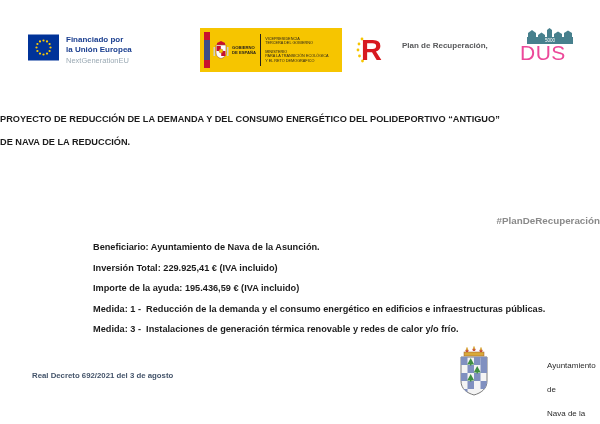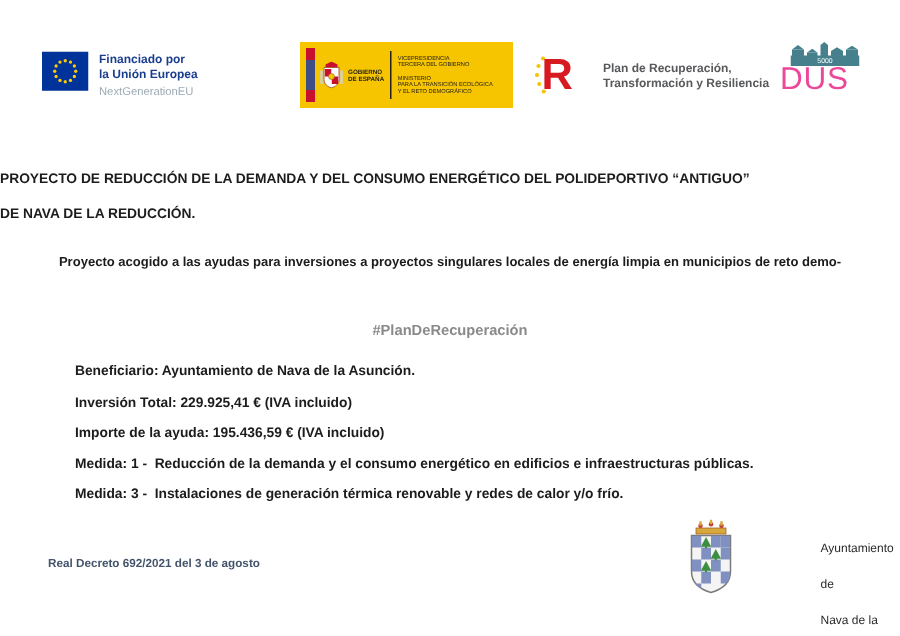--- a/index.html
+++ b/index.html
@@ -34,24 +34,24 @@
 
   .dus-logo{position:absolute;left:518px;top:27px;width:62px;height:42px;}
   .dus-sky{position:absolute;left:9px;top:1px;width:46px;height:16px;}
   .dus-word{position:absolute;left:2px;top:13px;font-size:21px;font-weight:normal;letter-spacing:0.5px;color:#ec4899;line-height:26px;}
 
   
   .title{position:absolute;left:0;top:108px;width:600px;text-align:left;
     font-size:9.2px;font-weight:bold;line-height:22.5px;}
   .intro{position:absolute;left:38px;top:165px;width:524px;text-align:center;
     font-size:8.7px;font-weight:bold;line-height:18px;}
-  .hashtag{position:absolute;left:0;top:215px;width:600px;text-align:center;
+  .hashtag{position:absolute;left:0;top:215px;width:600px;text-align:right;
     font-size:9.8px;font-weight:600;color:#8a8a8a;}
   .details{position:absolute;left:50px;top:237px;width:520px;}
-  .details .line{font-size:9.2px;font-weight:bold;line-height:20.5px;white-space:pre;}
+  .details .line{font-size:9.2px;font-weight:bold;line-height:20.5px;white-space:pre;margin-left:43px;}
 
   
   .decree{position:absolute;left:32px;top:371px;font-size:7.8px;font-weight:bold;color:#44546a;}
   .council{position:absolute;left:458px;top:346px;display:flex;gap:48px;}
   .council-shield{width:32px;height:50px;flex-shrink:0;}
   .council-text{margin-left:9px;padding-top:8px;font-size:8px;color:#2b2b2b;line-height:24px;}
 </style>
 </head>
 <body>
 
@@ -123,21 +123,20 @@
             <circle cx="3" cy="8" r="1.4"></circle>
           <circle cx="2" cy="14" r="1.4"></circle>
             <circle cx="3.5" cy="20" r="1.4"></circle>
           <circle cx="6.5" cy="25" r="1.4"></circle>
         </g>
       </svg>
       <span class="R">R</span>
     </div>
     <div class="plan-text">
       <div>Plan de Recuperación,</div>
-      <div>Transformación y Resiliencia</div>
     </div>
   </div>
 
   <div class="dus-logo">
     <svg class="dus-sky" viewBox="0 0 46 16">
       <g fill="#47808d">
         <rect x="0" y="9" width="46" height="7"></rect>
         <rect x="1" y="5" width="8" height="5"></rect>
           <polygon points="1,5 5,2 9,5"></polygon>
         <rect x="11" y="7" width="7" height="4"></rect>
@@ -153,21 +152,20 @@
     </svg>
     <div class="dus-word">DUS</div>
   </div>
 
   <div class="title">
     <div>PROYECTO DE REDUCCIÓN DE LA DEMANDA Y DEL CONSUMO ENERGÉTICO DEL POLIDEPORTIVO “ANTIGUO”</div>
     <div>DE NAVA DE LA REDUCCIÓN.</div>
   </div>
 
   <div class="intro">
-    <div>Proyecto acogido a las ayudas para inversiones a proyectos singulares locales de energía limpia en municipios de reto demo-</div>
   </div>
 
   <div class="hashtag">#PlanDeRecuperación</div>
 
   <div class="details">
     <div class="line">Beneficiario: Ayuntamiento de Nava de la Asunción.</div>
     <div class="line">Inversión Total: 229.925,41 € (IVA incluido)</div>
     <div class="line">Importe de la ayuda: 195.436,59 € (IVA incluido)</div>
     <div class="line">Medida: 1 -  Reducción de la demanda y el consumo energético en edificios e infraestructuras públicas.</div>
     <div class="line">Medida: 3 -  Instalaciones de generación térmica renovable y redes de calor y/o frío.</div>

